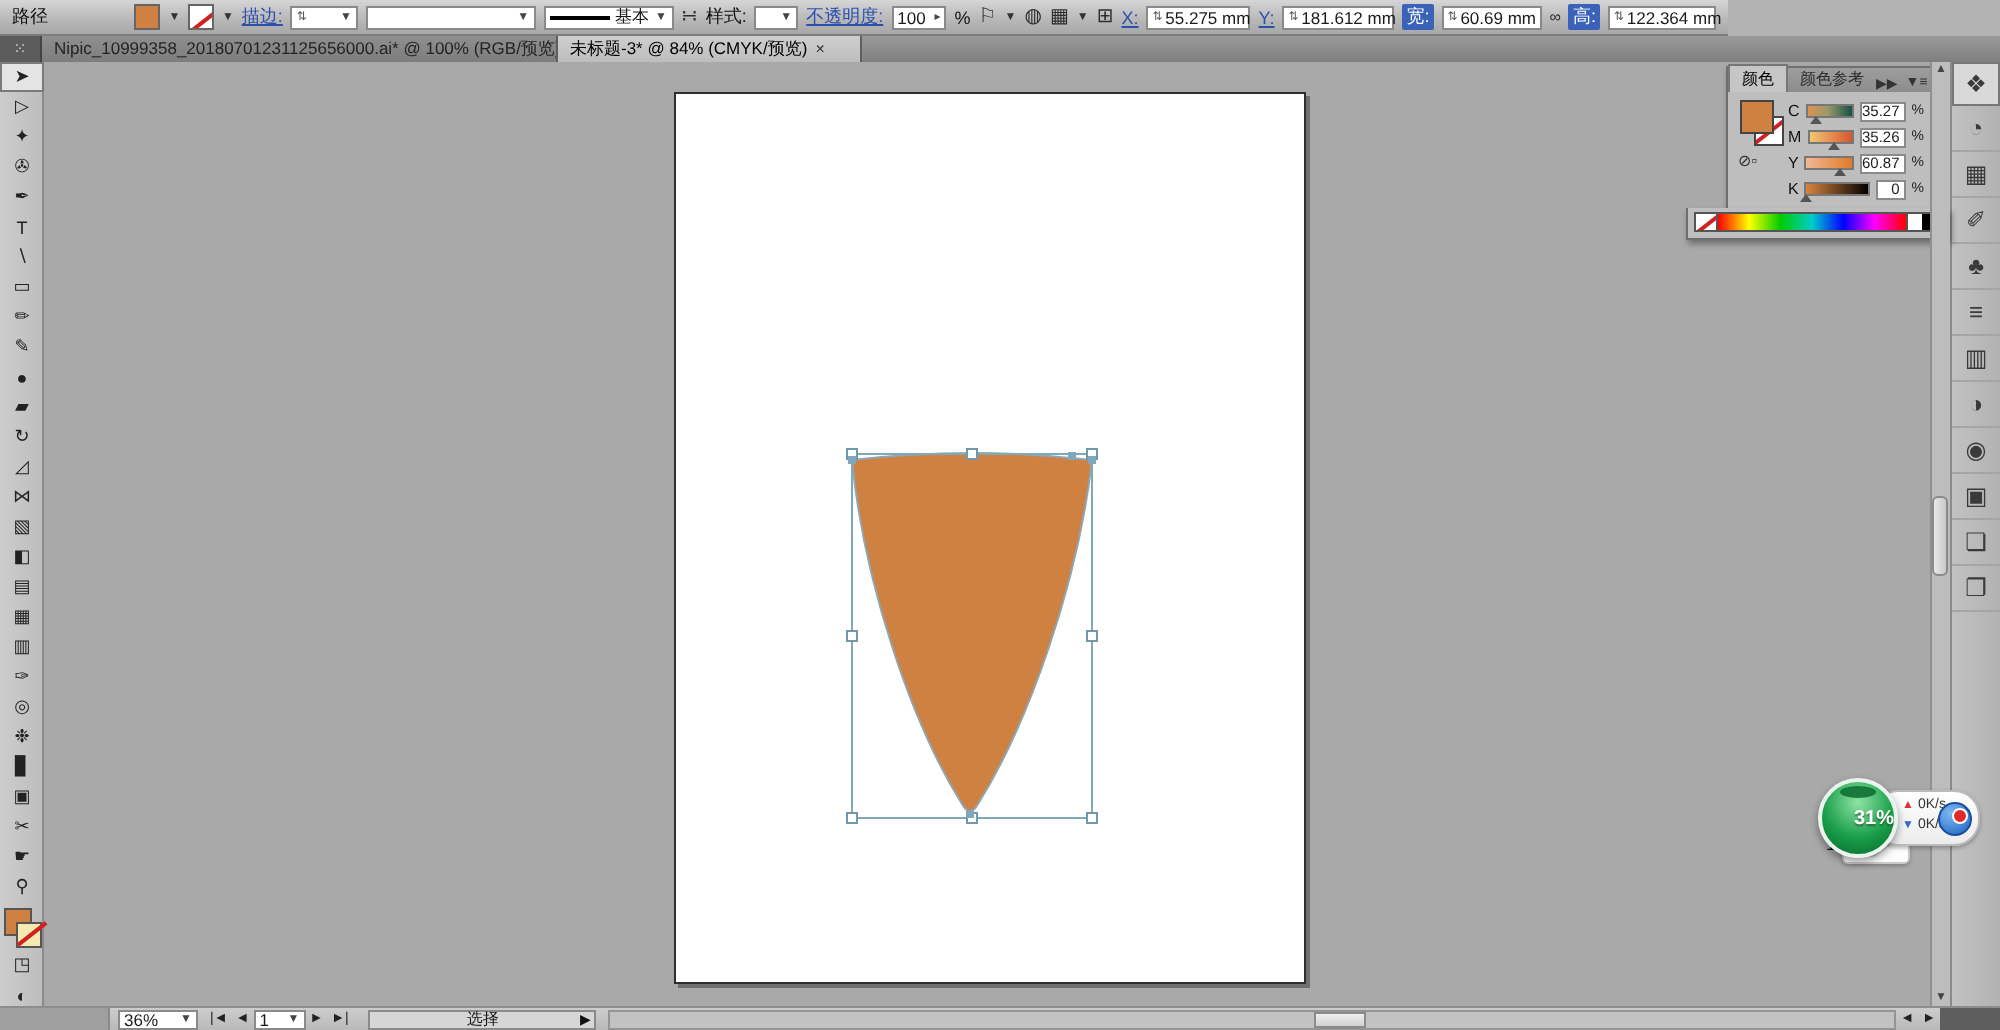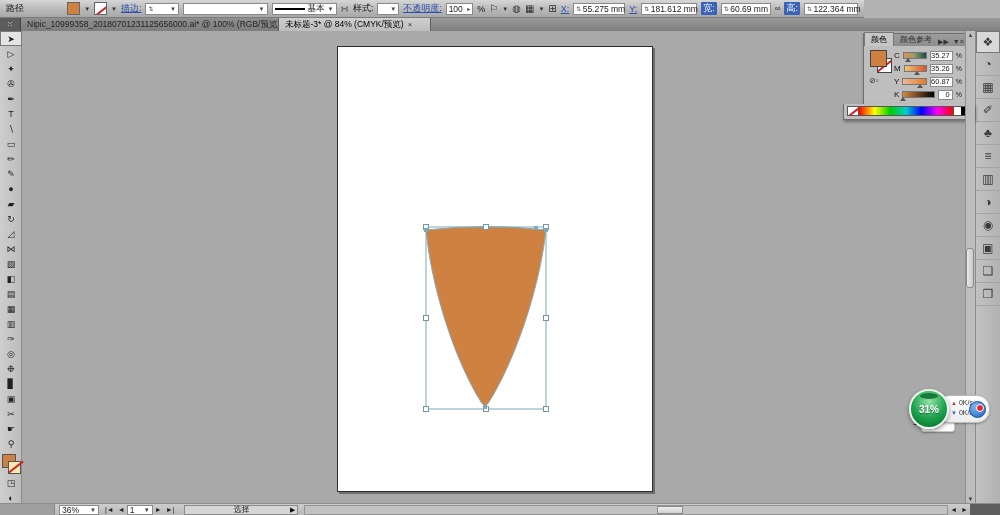--- a/index.html
+++ b/index.html
@@ -106,21 +106,21 @@
     background:radial-gradient(circle at 35% 30%,#7db9f0,#1b62c4);border:1px solid #1b4f9c;}
   #ov-badge{position:absolute;right:1px;top:2px;width:6px;height:6px;border-radius:50%;background:#e02a2a;border:1px solid #fff;}
   #ov-card{left:921px;top:412px;width:32px;height:18px;background:#fdfdfd;border:1px solid #c9c9c9;
     border-radius:3px;z-index:4;display:flex;align-items:center;box-shadow:0 1px 2px rgba(0,0,0,.25);}
   #ov-num{margin-left:-9px;font-size:9px;color:#111;}
   #ov-wrench{width:14px;height:5px;margin-left:14px;border-radius:3px;transform:rotate(-35deg);
     background:linear-gradient(90deg,#9aa0a8 40%,#e07a28 40%);box-shadow:0 1px 1px rgba(0,0,0,.3);}
   #ov-sphere{left:909px;top:389px;width:40px;height:40px;border-radius:50%;z-index:6;
     background:radial-gradient(circle at 50% 28%,#8fe3a6,#1ba04a 55%,#0b7a34 85%);
     border:2px solid #e9f5ec;box-shadow:0 2px 4px rgba(0,0,0,.4);
-    display:flex;align-items:center;justify-content:center;box-sizing:border-box;}
+    display:flex;align-items:center;justify-content:flex-end;box-sizing:border-box;}
   #ov-sphere .cap{position:absolute;top:2px;left:50%;transform:translateX(-50%);width:18px;height:6px;
     border-radius:50%;background:#0a6b2e;opacity:.85;}
   #ov-pct{color:#fff;font-size:10px;font-weight:bold;text-shadow:0 1px 1px rgba(0,0,0,.4);}
 </style>
 </head>
 <body>
 
 <div id="controlbar" class="abs">
   <span class="cb-label">路径</span>
   <span style="width:36px"></span>

